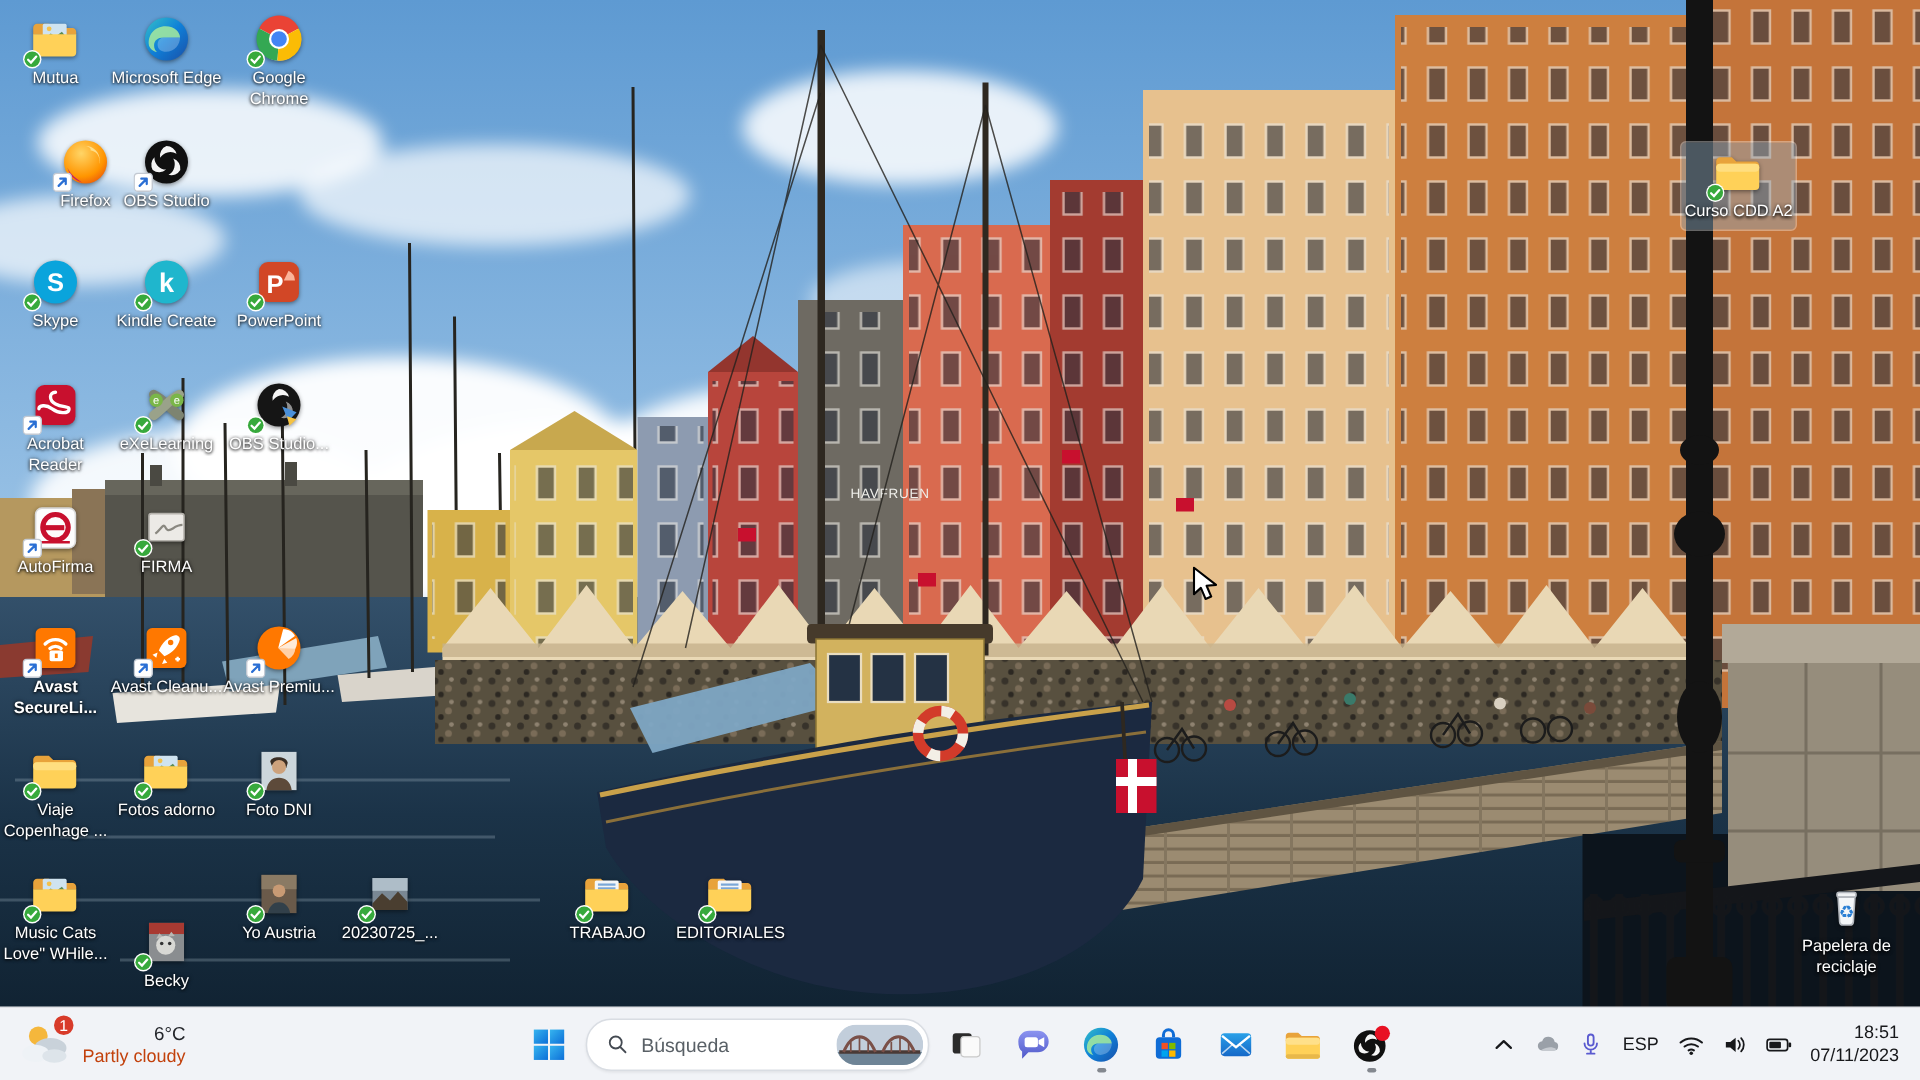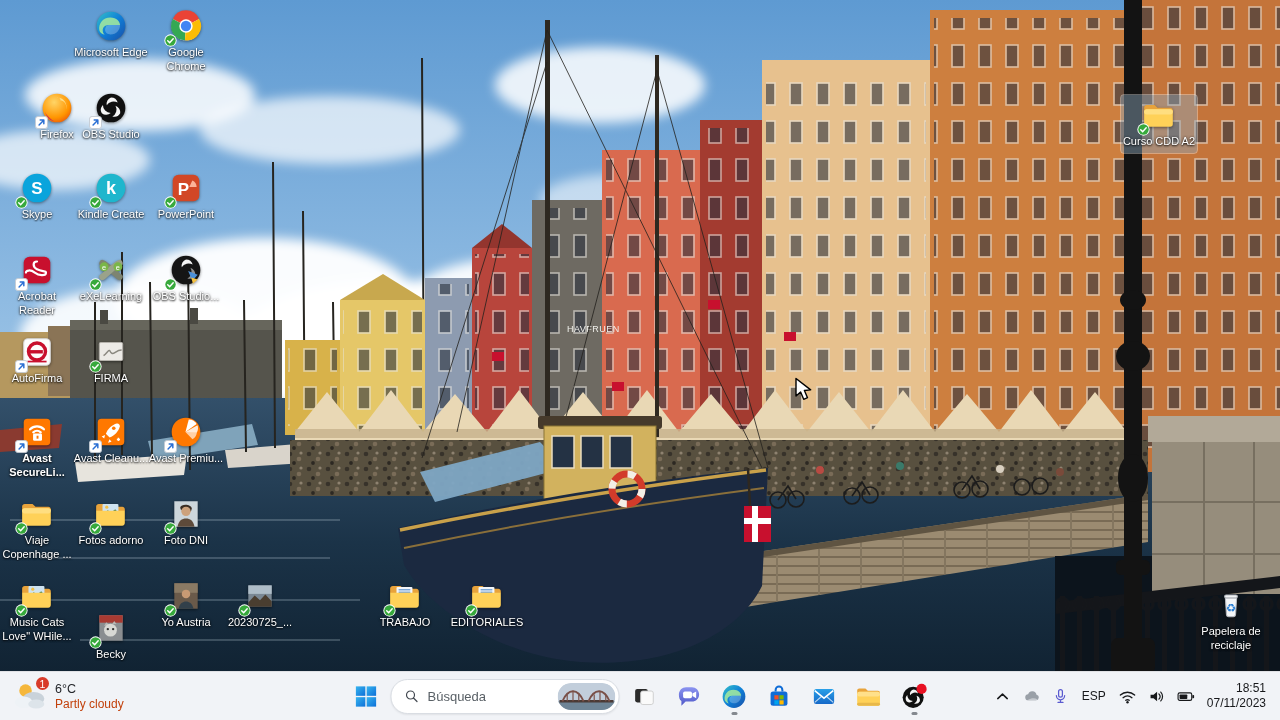--- a/index.html
+++ b/index.html
@@ -23,21 +23,21 @@
   
   .taskbar{position:absolute;left:0;right:0;bottom:0;height:48px;background:#f1f3f7;
     border-top:1px solid rgba(0,0,0,.07);}
   .weather{position:absolute;left:2px;top:0;height:48px;display:flex;align-items:center;
     gap:7px;padding:0 10px;}
   .wicon{position:relative;width:36px;height:34px;}
   .wicon svg{width:36px;height:34px;}
   .wbadge{position:absolute;left:22px;top:-4px;min-width:17px;height:17px;border-radius:9px;
     background:#d83b2a;color:#fff;font-size:10.5px;display:flex;align-items:center;
     justify-content:center;border:2px solid #f1f3f7;box-sizing:border-box;padding:0 3px;}
-  .wtemp{font-size:12.5px;color:#24262b;line-height:16px;}
+  .wtemp{font-size:12.5px;color:#24262b;line-height:16px;text-align:right;}
   .wcond{font-size:12px;color:#c2410c;line-height:15px;}
 
   .tb-center{position:absolute;left:50%;top:0;transform:translateX(-50%);height:48px;
     display:flex;align-items:center;gap:4px;}
   .tb-btn{width:41px;height:41px;border:none;background:transparent;border-radius:6px;
     display:flex;align-items:center;justify-content:center;position:relative;padding:0;cursor:pointer;}
   .tb-btn svg{width:27px;height:27px;}
   .run-dot{position:absolute;bottom:2px;left:50%;transform:translateX(-50%);
     width:6px;height:3px;border-radius:2px;background:#84888f;}
   .searchbox{width:212px;height:33px;background:#fff;border:1px solid #d9dde3;border-radius:17px;
@@ -223,20 +223,34 @@
     <rect x="1056" y="596" width="224" height="84" fill="url(#fencep)"></rect>
     <rect x="1124" y="0" width="18" height="680" fill="#131313"></rect>
     <ellipse cx="1133" cy="300" rx="13" ry="10" fill="#131313"></ellipse>
     <ellipse cx="1133" cy="356" rx="17" ry="15" fill="#131313"></ellipse>
     <ellipse cx="1133" cy="478" rx="15" ry="24" fill="#131313"></ellipse>
     <rect x="1116" y="560" width="34" height="15" rx="5" fill="#131313"></rect>
     <rect x="1111" y="638" width="44" height="36" rx="7" fill="#131313"></rect>
   </svg>
 
   <div id="icons-layer">
+      <div class="dicon" style="left: -1px; top: 6px;">
+        <span class="dicon-img"><svg viewBox="0 0 32 32" xmlns="http://www.w3.org/2000/svg">
+            <path d="M2 9c0-1.4 1.1-2.5 2.5-2.5h7.3l2.8 2.6h12c1.4 0 2.4 1.1 2.4 2.5v1.5H2z" fill="#e8a33b"></path>
+            <rect x="8" y="6.5" width="15" height="9.5" rx="1" fill="#cfe3f0"></rect>
+            <circle cx="12" cy="9.6" r="1.5" fill="#f3c14b"></circle>
+            <path d="M9 15.5l4-3 3 2 4-3 3 3.5v1H9z" fill="#5a8a52"></path>
+            <path d="M2 13h27v11.4c0 1.5-1.1 2.6-2.5 2.6h-22A2.5 2.5 0 0 1 2 24.4z" fill="#ffd158"></path>
+          </svg><span class="badge"><svg viewBox="0 0 14 14" xmlns="http://www.w3.org/2000/svg">
+              <circle cx="7" cy="7" r="6.6" fill="#fff"></circle>
+              <circle cx="7" cy="7" r="5.6" fill="#37a93c"></circle>
+              <path d="M4 7.3l2.1 2.1 3.8-4.3" stroke="#fff" stroke-width="1.6" fill="none" stroke-linecap="round"></path>
+            </svg></span></span>
+        <span class="dicon-label">Mutua</span>
+      </div>
       <div class="dicon" style="left: 73px; top: 6px;">
         <span class="dicon-img"><svg viewBox="0 0 32 32" xmlns="http://www.w3.org/2000/svg">
             <defs>
               <linearGradient id="geg2" x1="0" y1="0" x2="1" y2="1">
                 <stop offset="0" stop-color="#35c1c8"></stop>
                 <stop offset=".5" stop-color="#0f7fd8"></stop>
                 <stop offset="1" stop-color="#1a50a8"></stop>
               </linearGradient>
             </defs>
             <circle cx="16" cy="16" r="13.5" fill="url(#geg2)"></circle>

